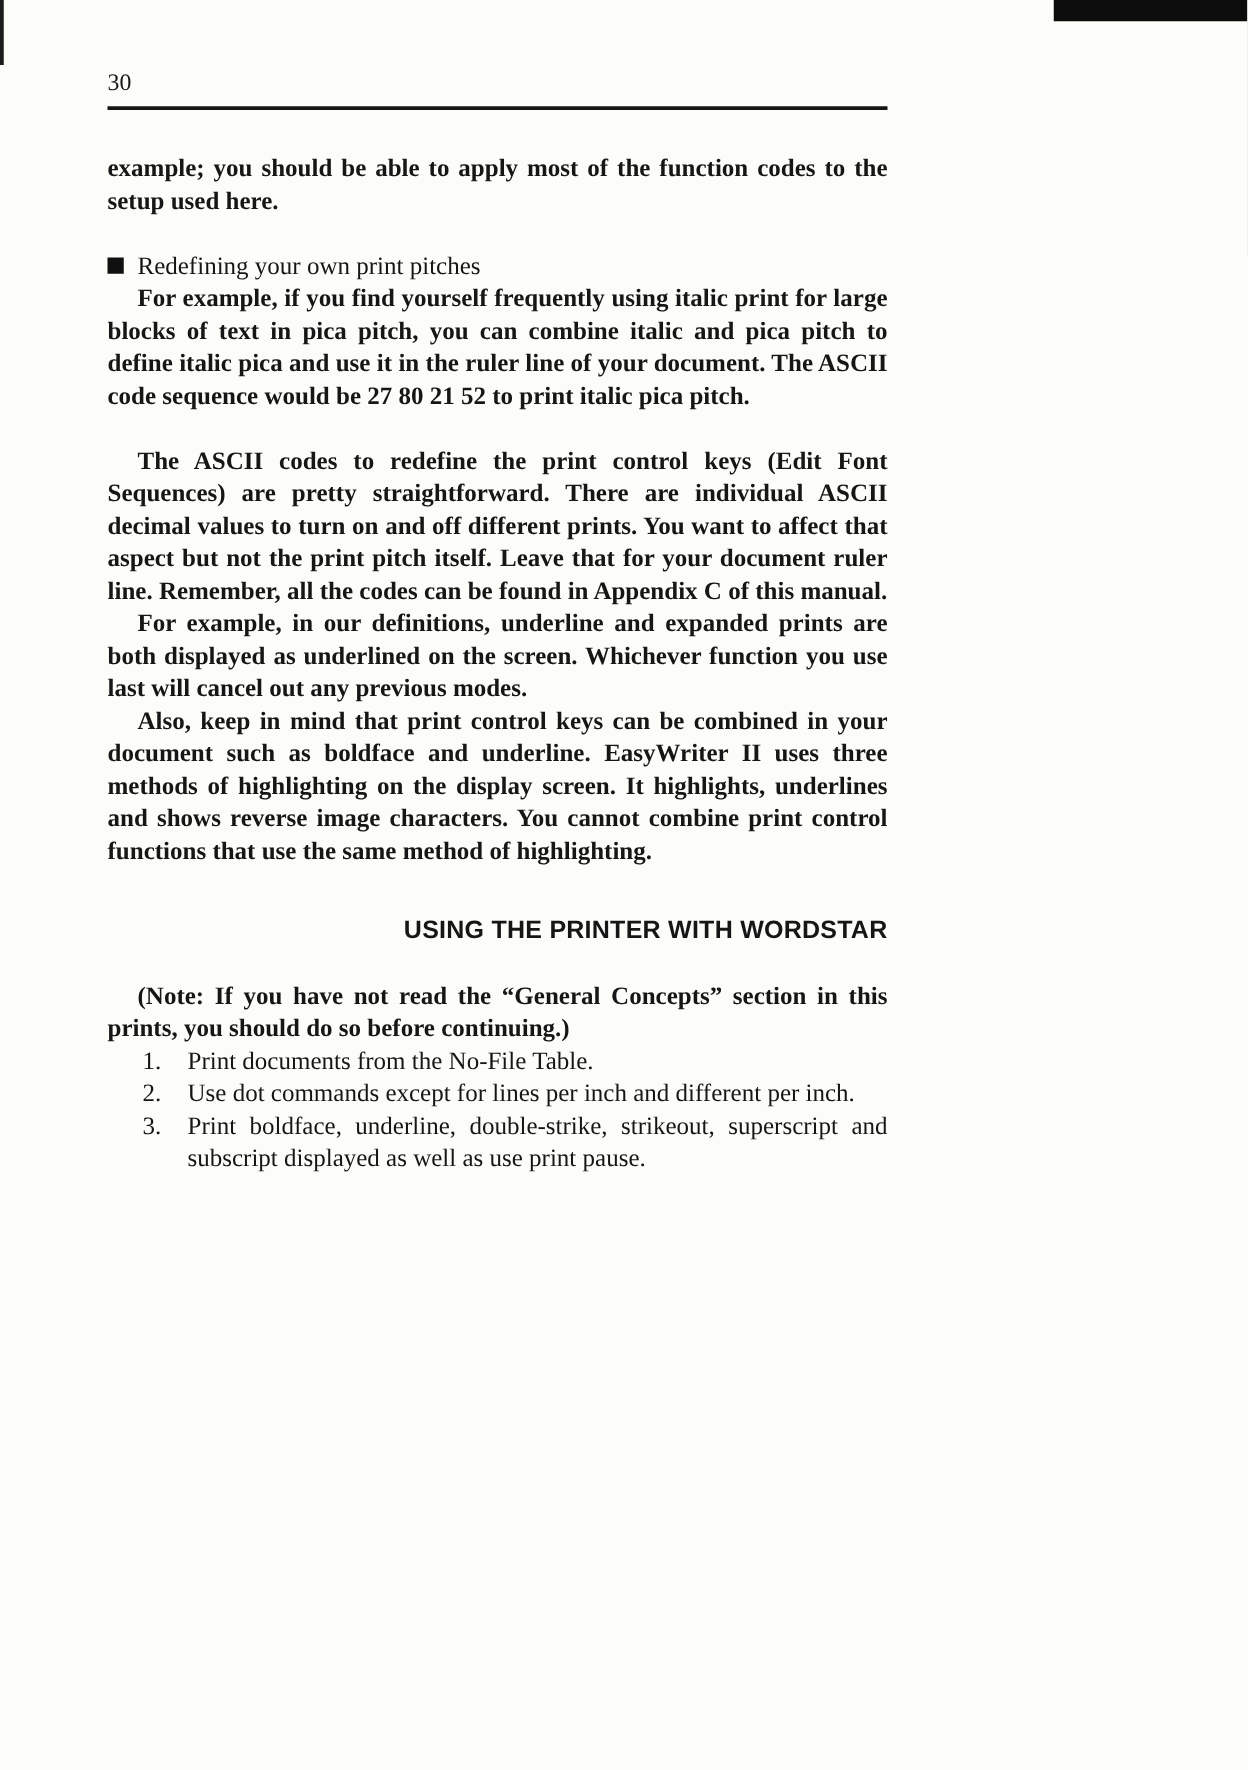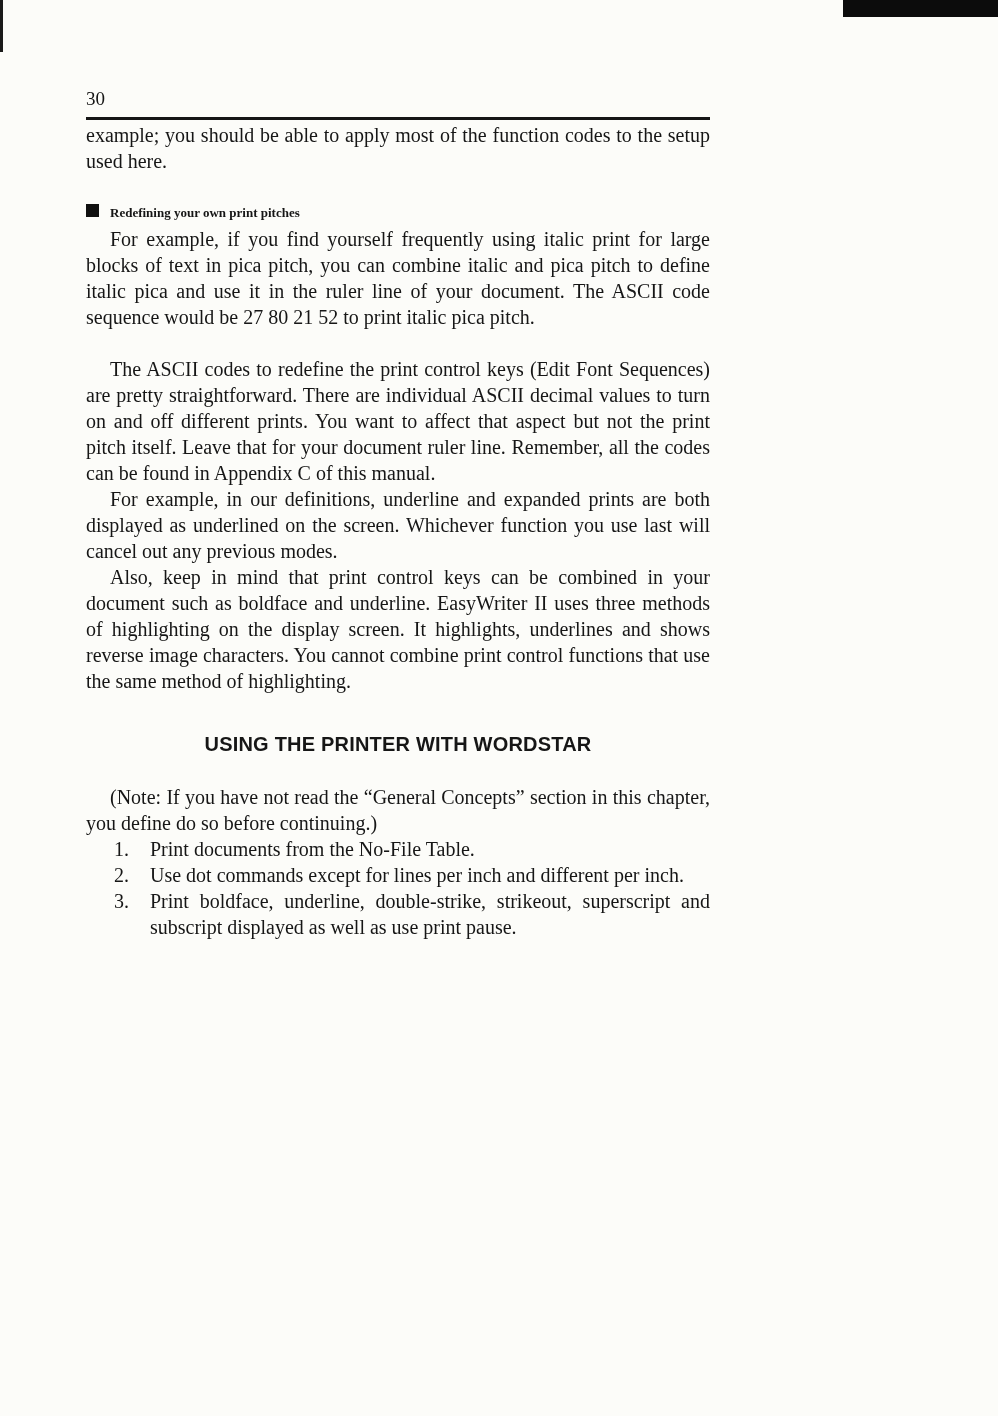--- a/index.html
+++ b/index.html
@@ -32,66 +32,66 @@
   .page-header {
     position: absolute;
     top: 56px;
     left: 86px;
     width: 624px;
   }
   .page-number {
     font-size: 19px;
     line-height: 22px;
     margin-bottom: 7px;
-    margin-top: 32px;
   }
   .rule {
     border: none;
     border-top: 3px solid #161616;
     margin: 0;
     width: 100%;
   }
   .text-column {
     position: absolute;
     top: 122px;
     left: 86px;
     width: 624px;
     font-size: 20px;
     line-height: 26px;
     text-align: justify;
   }
   .text-column p {
     margin: 0;
     text-indent: 24px;
+    font-weight: bold;
   }
   .text-column p.no-indent { text-indent: 0; }
   .doc-section { margin-top: 26px; }
   .bullet-heading {
     margin: 0;
-    font-size: 13px;
-    font-weight: bold;
+    font-size: 20px;
+    font-weight: normal;
     line-height: 26px;
     text-align: left;
   }
   .square {
     display: inline-block;
     width: 13px;
     height: 13px;
     background: #101010;
     margin-right: 11px;
     vertical-align: 0px;
   }
   .ws-heading {
     font-family: "Liberation Sans", sans-serif;
     font-weight: bold;
     font-size: 20px;
     line-height: 24px;
     letter-spacing: 0.2px;
     margin: 38px 0 28px 0;
-    text-align: center;
+    text-align: right;
   }
   .num-list { margin-left: 28px; }
   .list-item { display: flex; }
   .list-num {
     flex: 0 0 36px;
     text-align: left;
   }
   .list-text {
     flex: 1;
     text-align: justify;
@@ -121,21 +121,21 @@
 
     <div class="doc-section">
       <p>The ASCII codes to redefine the print control keys (Edit Font Sequences) are pretty straightforward. There are individual ASCII decimal values to turn on and off different prints. You want to affect that aspect but not the print pitch itself. Leave that for your document ruler line. Remember, all the codes can be found in Appendix C of this manual.</p>
       <p>For example, in our definitions, underline and expanded prints are both displayed as underlined on the screen. Whichever function you use last will cancel out any previous modes.</p>
       <p>Also, keep in mind that print control keys can be combined in your document such as boldface and underline. EasyWriter II uses three methods of highlighting on the display screen. It highlights, underlines and shows reverse image characters. You cannot combine print control functions that use the same method of highlighting.</p>
     </div>
 
     <h2 class="ws-heading">USING THE PRINTER WITH WORDSTAR</h2>
 
     <div>
-      <p>(Note: If you have not read the “General Concepts” section in this chapter, you define do so before continuing.)</p>
+      <p>(Note: If you have not read the “General Concepts” section in this prints, you should do so before continuing.)</p>
 
       <div class="num-list">
         <div class="list-item">
           <span class="list-num">1.</span>
           <span class="list-text">Print documents from the No-File Table.</span>
         </div>
         <div class="list-item">
           <span class="list-num">2.</span>
           <span class="list-text">Use dot commands except for lines per inch and different per inch.</span>
         </div>

